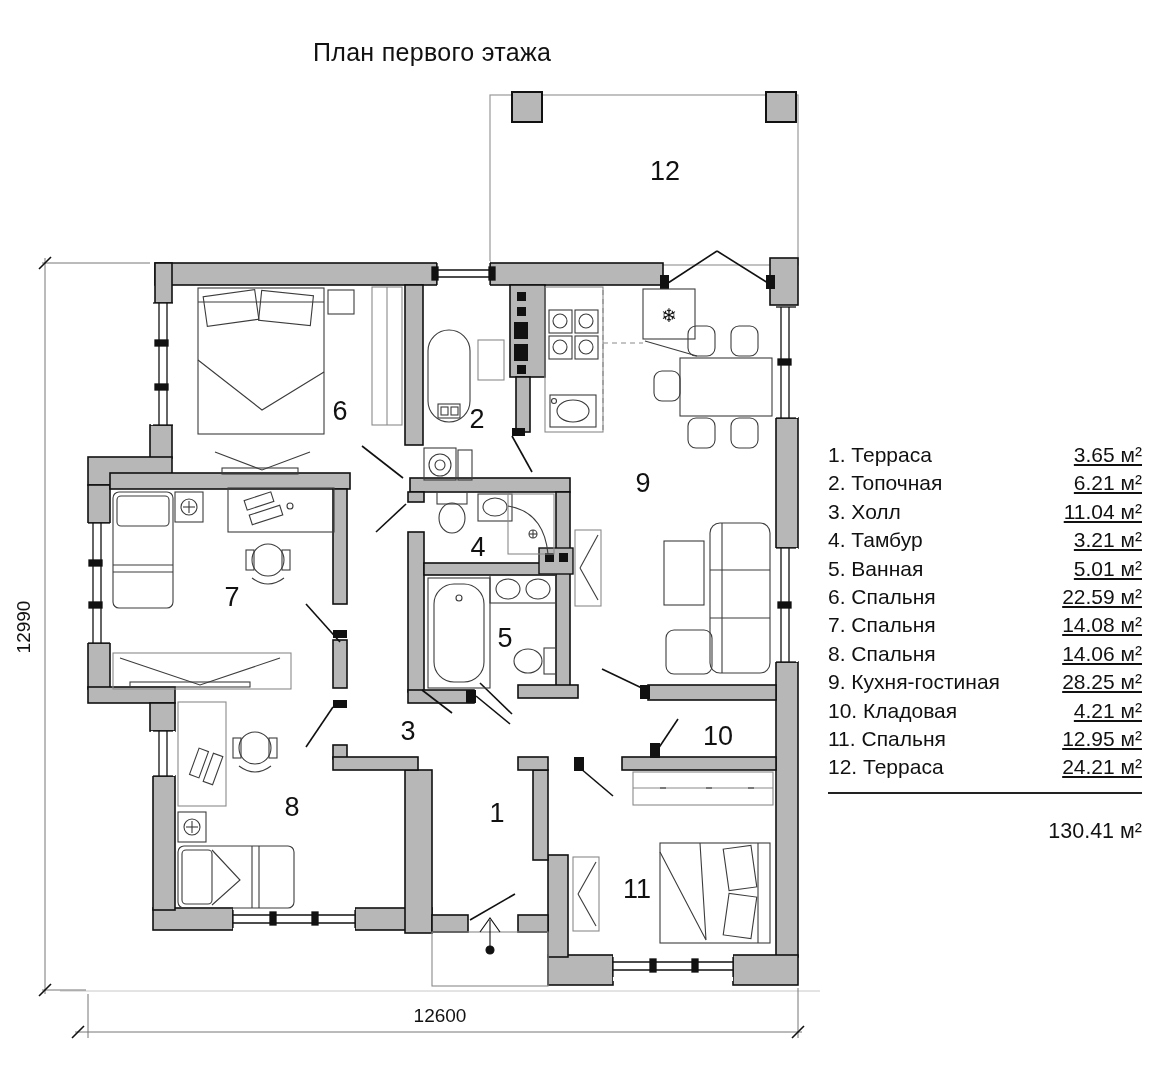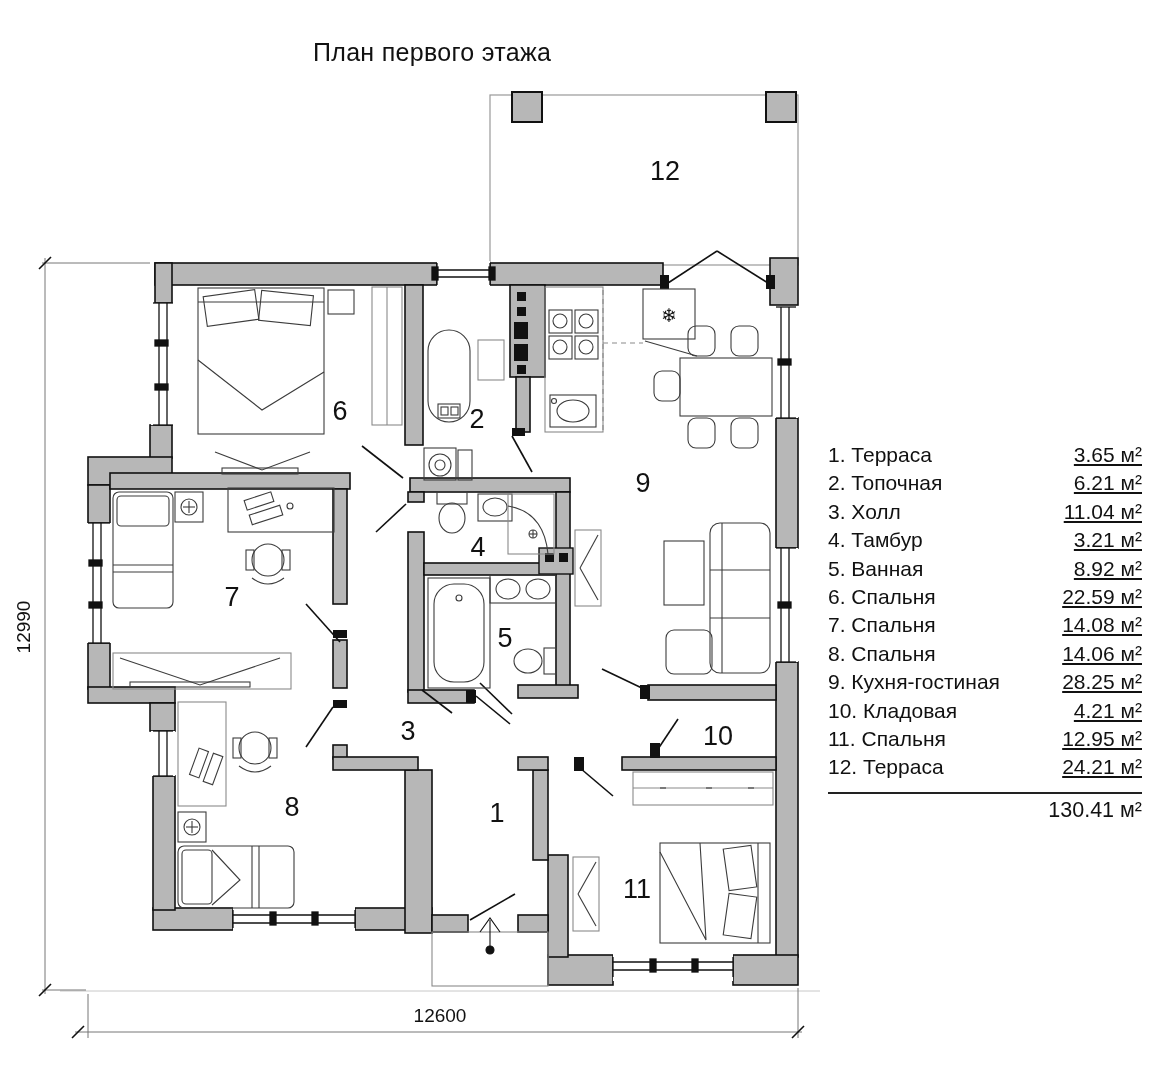--- a/index.html
+++ b/index.html
@@ -6,21 +6,21 @@
   body{width:1171px;height:1080px;position:relative;overflow:hidden;
        font-family:"Liberation Sans",sans-serif;color:#111;}
   #plan-title{position:absolute;left:313px;top:38px;font-size:25px;letter-spacing:.3px;}
   #plan-svg{position:absolute;left:0;top:0;}
   
   #legend{position:absolute;left:828px;top:441px;width:314px;font-size:21px;}
   #legend .row{display:flex;line-height:28.4px;white-space:nowrap;}
   #legend .n::after{content:". ";white-space:pre;}
   #legend .ar{margin-left:auto;text-decoration:underline;}
   #legend .divider{border-top:2.5px solid #222;margin-top:10px;}
-  #legend .total{text-align:right;margin-top:4px;font-size:21.5px;}
+  #legend .total{text-align:right;margin-top:25px;font-size:21.5px;}
   svg text{font-family:"Liberation Sans",sans-serif;fill:#111;}
   .roomnum{font-size:27px;}
   .dimtxt{font-size:19px;}
 </style>
 </head>
 <body>
 
 <div id="plan-title">План первого этажа</div>
 
 <svg id="plan-svg" width="1171" height="1080" viewBox="0 0 1171 1080">
@@ -444,21 +444,21 @@
       <span class="ar">11.04 м²</span>
     </div>
   <div class="row">
       <span class="n">4</span>
       <span class="nm">Тамбур</span>
       <span class="ar">3.21 м²</span>
     </div>
   <div class="row">
       <span class="n">5</span>
       <span class="nm">Ванная</span>
-      <span class="ar">8.92 м²</span>
+      <span class="ar">5.01 м²</span>
     </div>
   <div class="row">
       <span class="n">6</span>
       <span class="nm">Спальня</span>
       <span class="ar">22.59 м²</span>
     </div>
   <div class="row">
       <span class="n">7</span>
       <span class="nm">Спальня</span>
       <span class="ar">14.08 м²</span>

